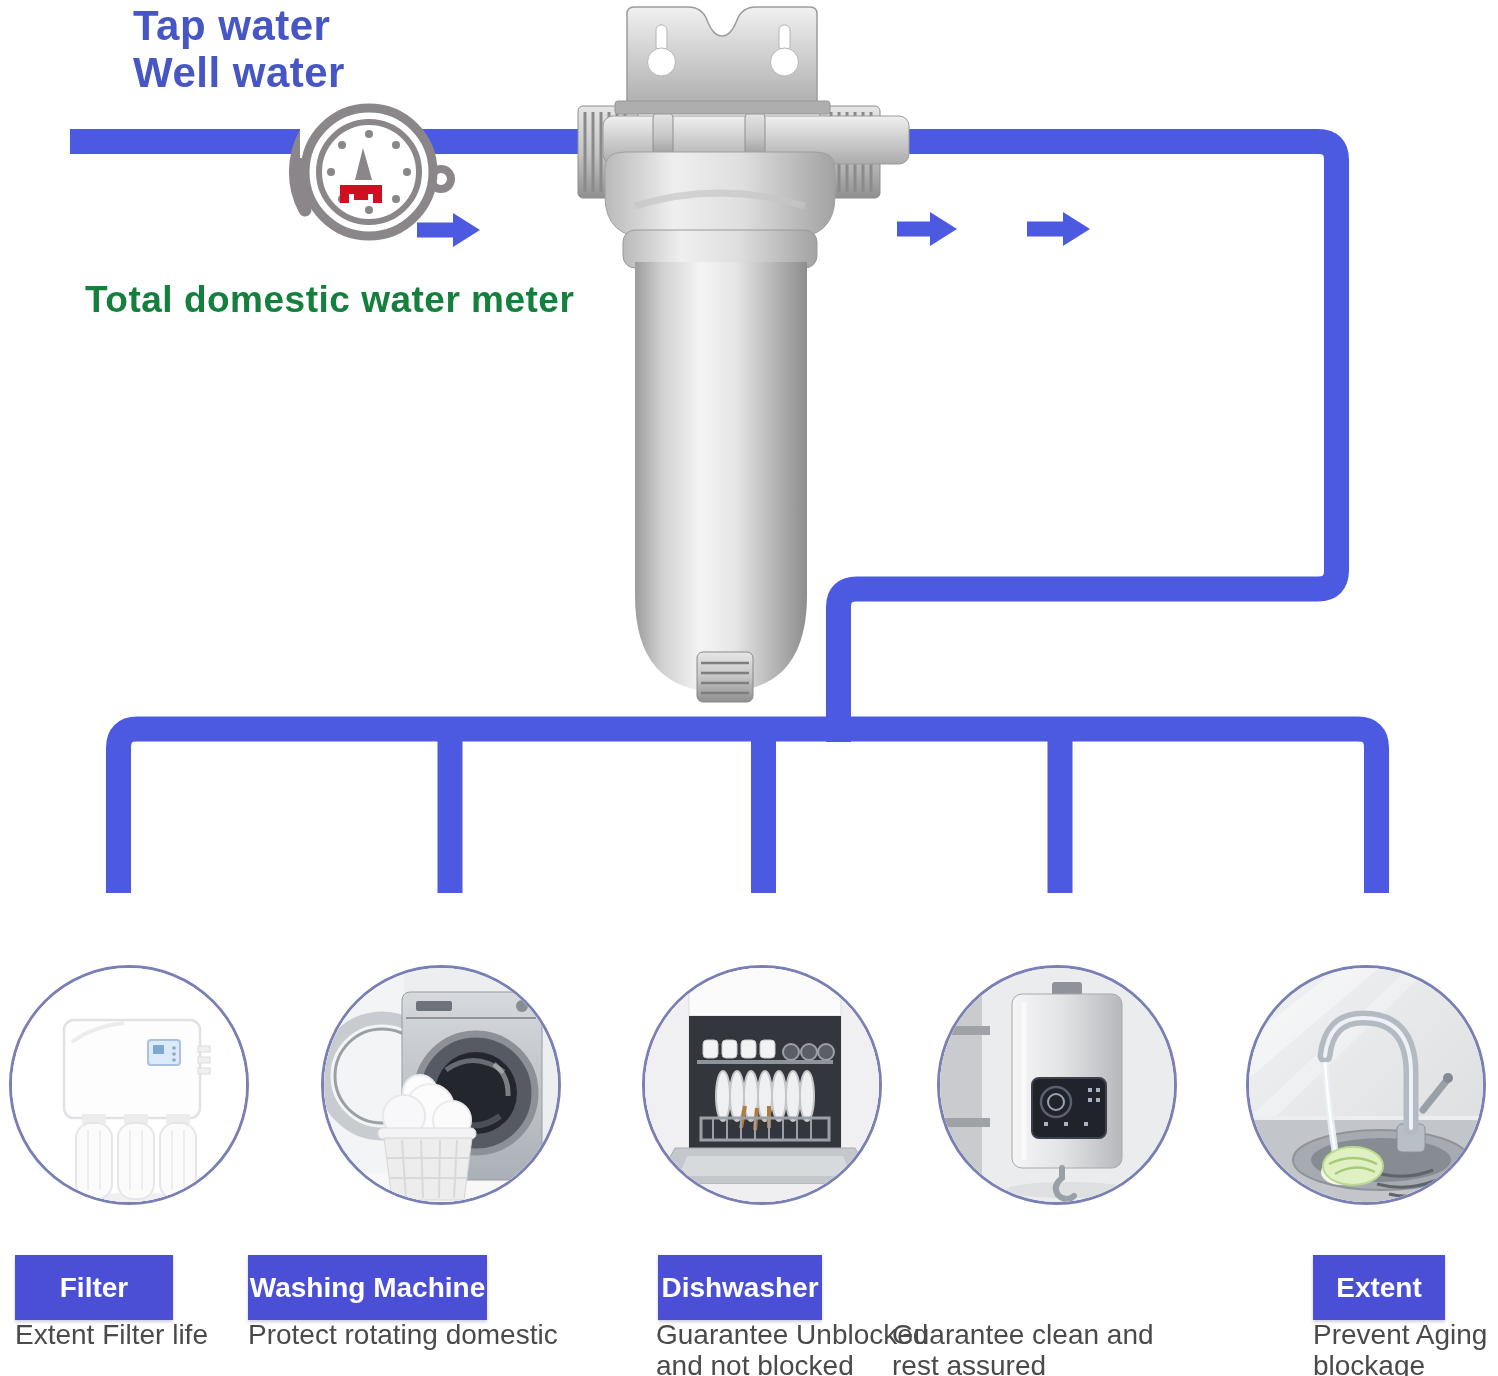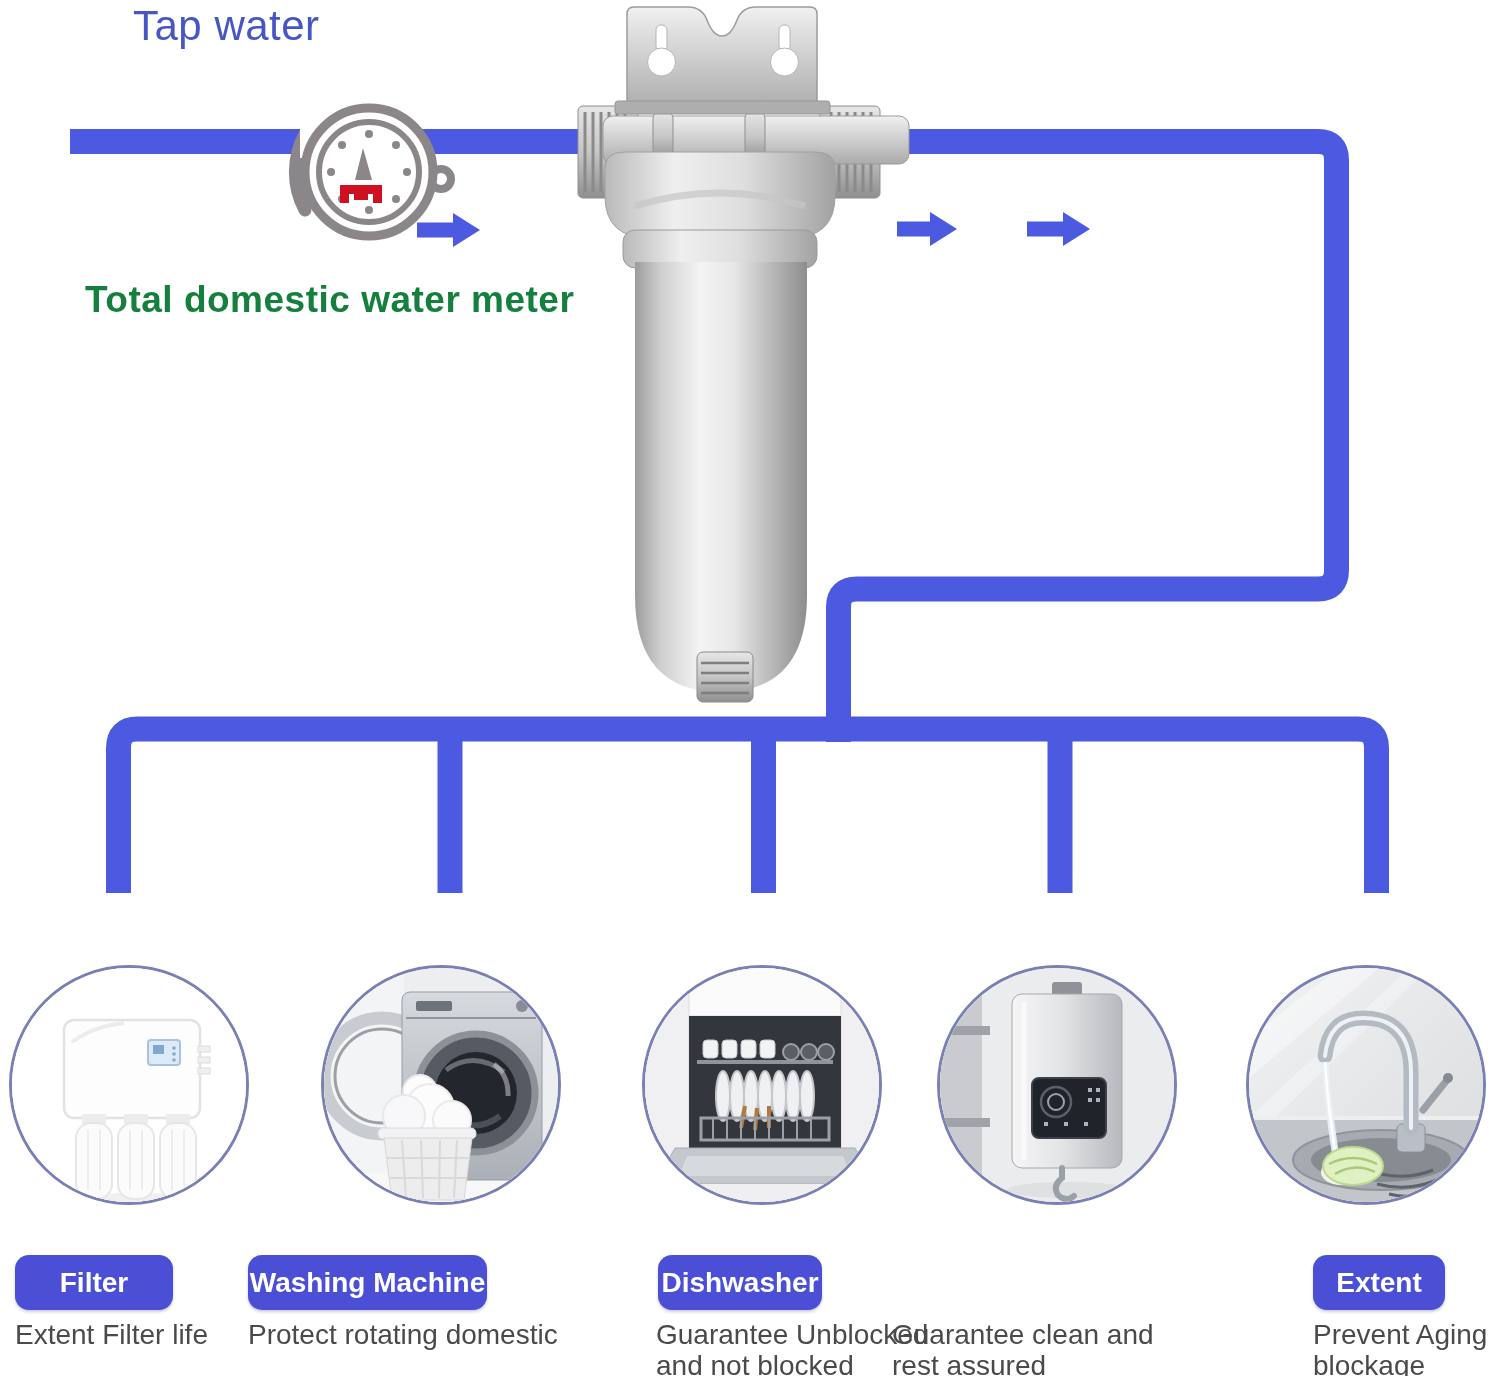--- a/index.html
+++ b/index.html
@@ -11,32 +11,32 @@
     --meter-red:#cf1021;
   }
   *{margin:0;padding:0;box-sizing:border-box}
   body{background:#fff;font-family:"Liberation Sans","DejaVu Sans",sans-serif}
   .stage{position:relative;width:1498px;height:1376px;background:#fff;overflow:hidden}
 
   .pipe{stroke:var(--pipe);stroke-width:25;fill:none}
   .arrow{fill:var(--pipe)}
 
   .title{position:absolute;left:133px;top:2px;color:var(--heading);
-         font-size:42px;font-weight:normal;line-height:47px;letter-spacing:.5px}
+         font-size:42px;font-weight:bold;line-height:47px;letter-spacing:.5px}
   .meter-label{position:absolute;left:85px;top:279px;color:#15803d;
          font-size:37px;font-weight:bold;letter-spacing:.5px}
 
   .layer{position:absolute;left:0;top:0}
 
   .circle{position:absolute;top:965px;width:240px;height:240px;border-radius:50%;
           border:3px solid #7a80b4;background:#fff;overflow:hidden}
   .circle svg{display:block}
 
-  .pill{position:absolute;top:1255px;height:55px;background:var(--button);
-        border-radius:14px;color:#fff;font-weight:bold;font-size:28px;
+  .pill{position:absolute;top:1255px;height:65px;background:var(--button);
+        border-radius:0;color:#fff;font-weight:bold;font-size:28px;
         display:flex;align-items:center;justify-content:center;
         box-shadow:0 2px 3px rgba(60,60,120,.25)}
   .desc{position:absolute;top:1320px;font-size:28px;color:var(--desc);line-height:1.1}
   .nowrap{white-space:nowrap}
 </style>
 </head>
 <body>
 
 <div class="stage">
 
@@ -50,20 +50,21 @@
     <line class="pipe" x1="763.5" y1="729" x2="763.5" y2="893"></line>
     <line class="pipe" x1="1060" y1="729" x2="1060" y2="893"></line>
 
     <polygon class="arrow" points="417,222.5 453,222.5 453,213 480,230 453,247 453,237.5 417,237.5"></polygon>
     <polygon class="arrow" points="897,221.5 930,221.5 930,212 957,229 930,246 930,236.5 897,236.5"></polygon>
     <polygon class="arrow" points="1027,221.5 1063,221.5 1063,212 1090,229 1063,246 1063,236.5 1027,236.5"></polygon>
   </svg>
 
   <div class="title">
     <div>Tap water</div>
+    <div>Well water</div>
   </div>
 
   <svg class="layer" style="left:258px;top:88px" width="210" height="170" viewBox="0 0 210 170">
     <path d="M47 46 A80 80 0 0 0 47 122" fill="none" stroke="var(--meter-gray)" stroke-width="13" stroke-linecap="round"></path>
     <rect x="42" y="36" width="70" height="34" fill="#fff"></rect>
     <circle cx="183" cy="91" r="10" fill="#fff" stroke="var(--meter-gray)" stroke-width="8"></circle>
     <circle cx="111" cy="84" r="64" fill="#fff" stroke="var(--meter-gray)" stroke-width="9"></circle>
     <circle cx="111" cy="84" r="50" fill="#fff" stroke="var(--meter-gray)" stroke-width="6"></circle>
     <g fill="var(--meter-gray)">
       <circle cx="111" cy="46" r="4"></circle>

